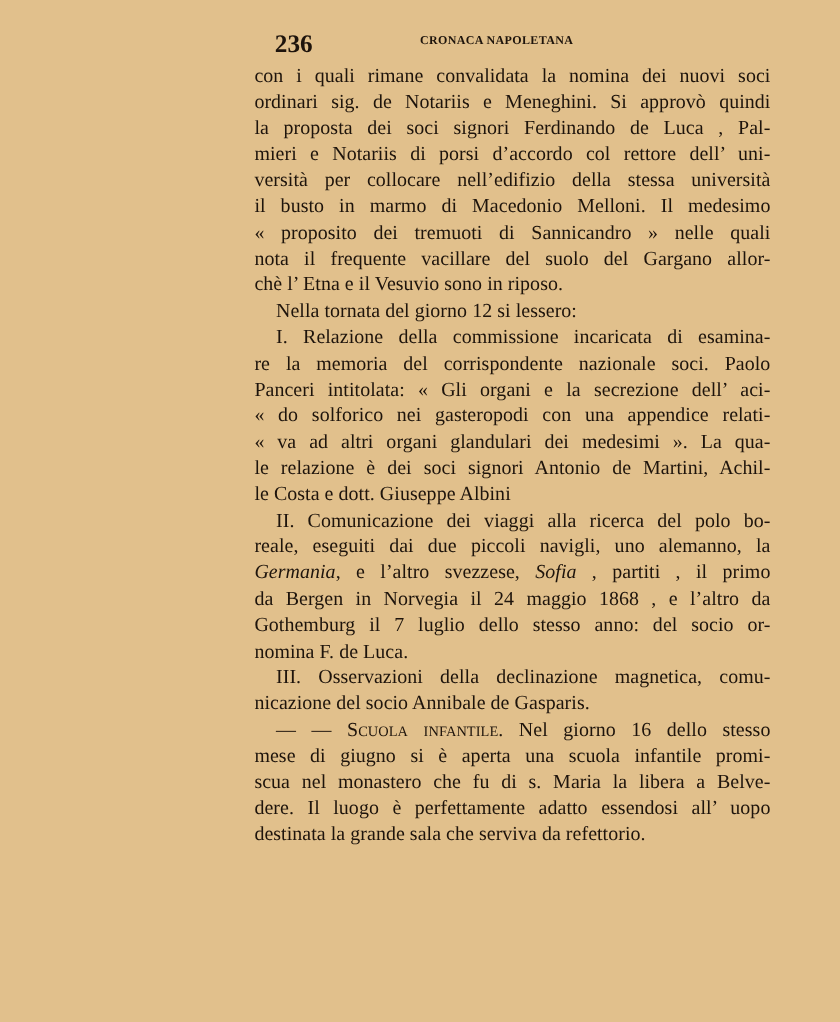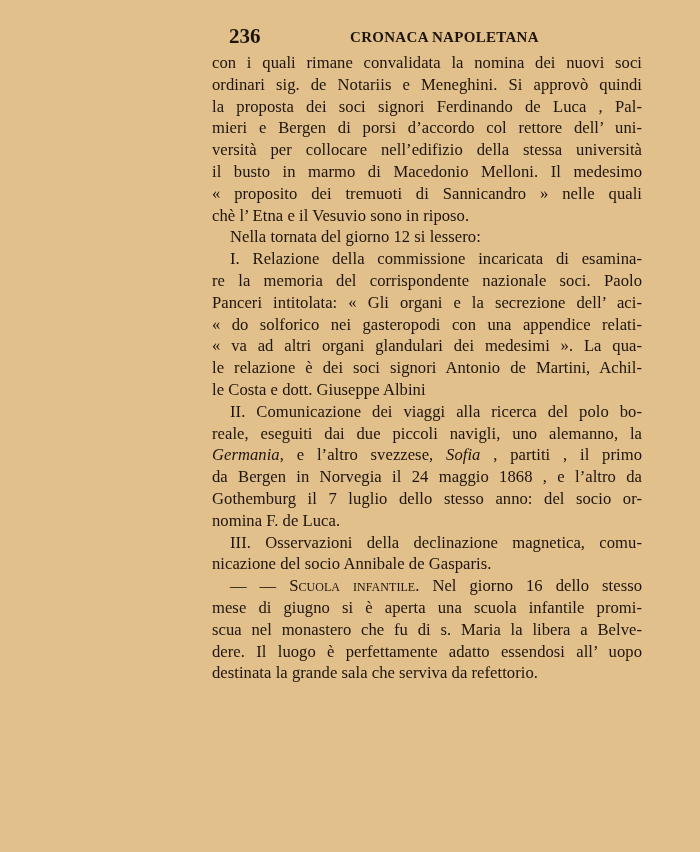--- a/index.html
+++ b/index.html
@@ -22,21 +22,21 @@
     font-weight: bold;
   }
   .page-number {
     position: absolute; left: 17px; top: 0;
     font-size: 21px;
     font-family: "Liberation Serif", serif;
     font-weight: bold;
   }
   .head-title {
     position: absolute; left: 138px; top: 5px;
-    font-size: 15px;
+    font-size: 10px;
     letter-spacing: 0.3px;
     font-family: "Liberation Serif", serif;
     text-align: right;
   }
   .body-text {
     margin-top: 2px;
   }
   .line {
     height: 21.8px;
     line-height: 21.8px;
@@ -58,24 +58,25 @@
 
 <div class="page">
   <div class="running-head">
     <span class="page-number">236</span>
     <span class="head-title">CRONACA NAPOLETANA</span>
   </div>
   <div class="body-text" id="body-text">
       <div class="line">con i quali rimane convalidata la nomina dei nuovi soci</div>
       <div class="line">ordinari sig. de Notariis e Meneghini. Si approvò quindi</div>
       <div class="line">la proposta dei soci signori Ferdinando de Luca , Pal-</div>
-      <div class="line">mieri e Bergen di porsi d’accordo col rettore dell’ uni-</div>
+      <div class="line">mieri e Notariis di porsi d’accordo col rettore dell’ uni-</div>
       <div class="line">versità per collocare nell’edifizio della stessa università</div>
       <div class="line">il busto in marmo di Macedonio Melloni. Il medesimo</div>
       <div class="line">« proposito dei tremuoti di Sannicandro » nelle quali</div>
+      <div class="line">nota il frequente vacillare del suolo del Gargano allor-</div>
       <div class="line last">chè l’ Etna e il Vesuvio sono in riposo.</div>
       <div class="line indent last">Nella tornata del giorno 12 si lessero:</div>
       <div class="line indent">I. Relazione della commissione incaricata di esamina-</div>
       <div class="line">re la memoria del corrispondente nazionale soci. Paolo</div>
       <div class="line">Panceri intitolata: « Gli organi e la secrezione dell’ aci-</div>
       <div class="line">« do solforico nei gasteropodi con una appendice relati-</div>
       <div class="line">« va ad altri organi glandulari dei medesimi ». La qua-</div>
       <div class="line">le relazione è dei soci signori Antonio de Martini, Achil-</div>
       <div class="line last">le Costa e dott. Giuseppe Albini</div>
       <div class="line indent">II. Comunicazione dei viaggi alla ricerca del polo bo-</div>

